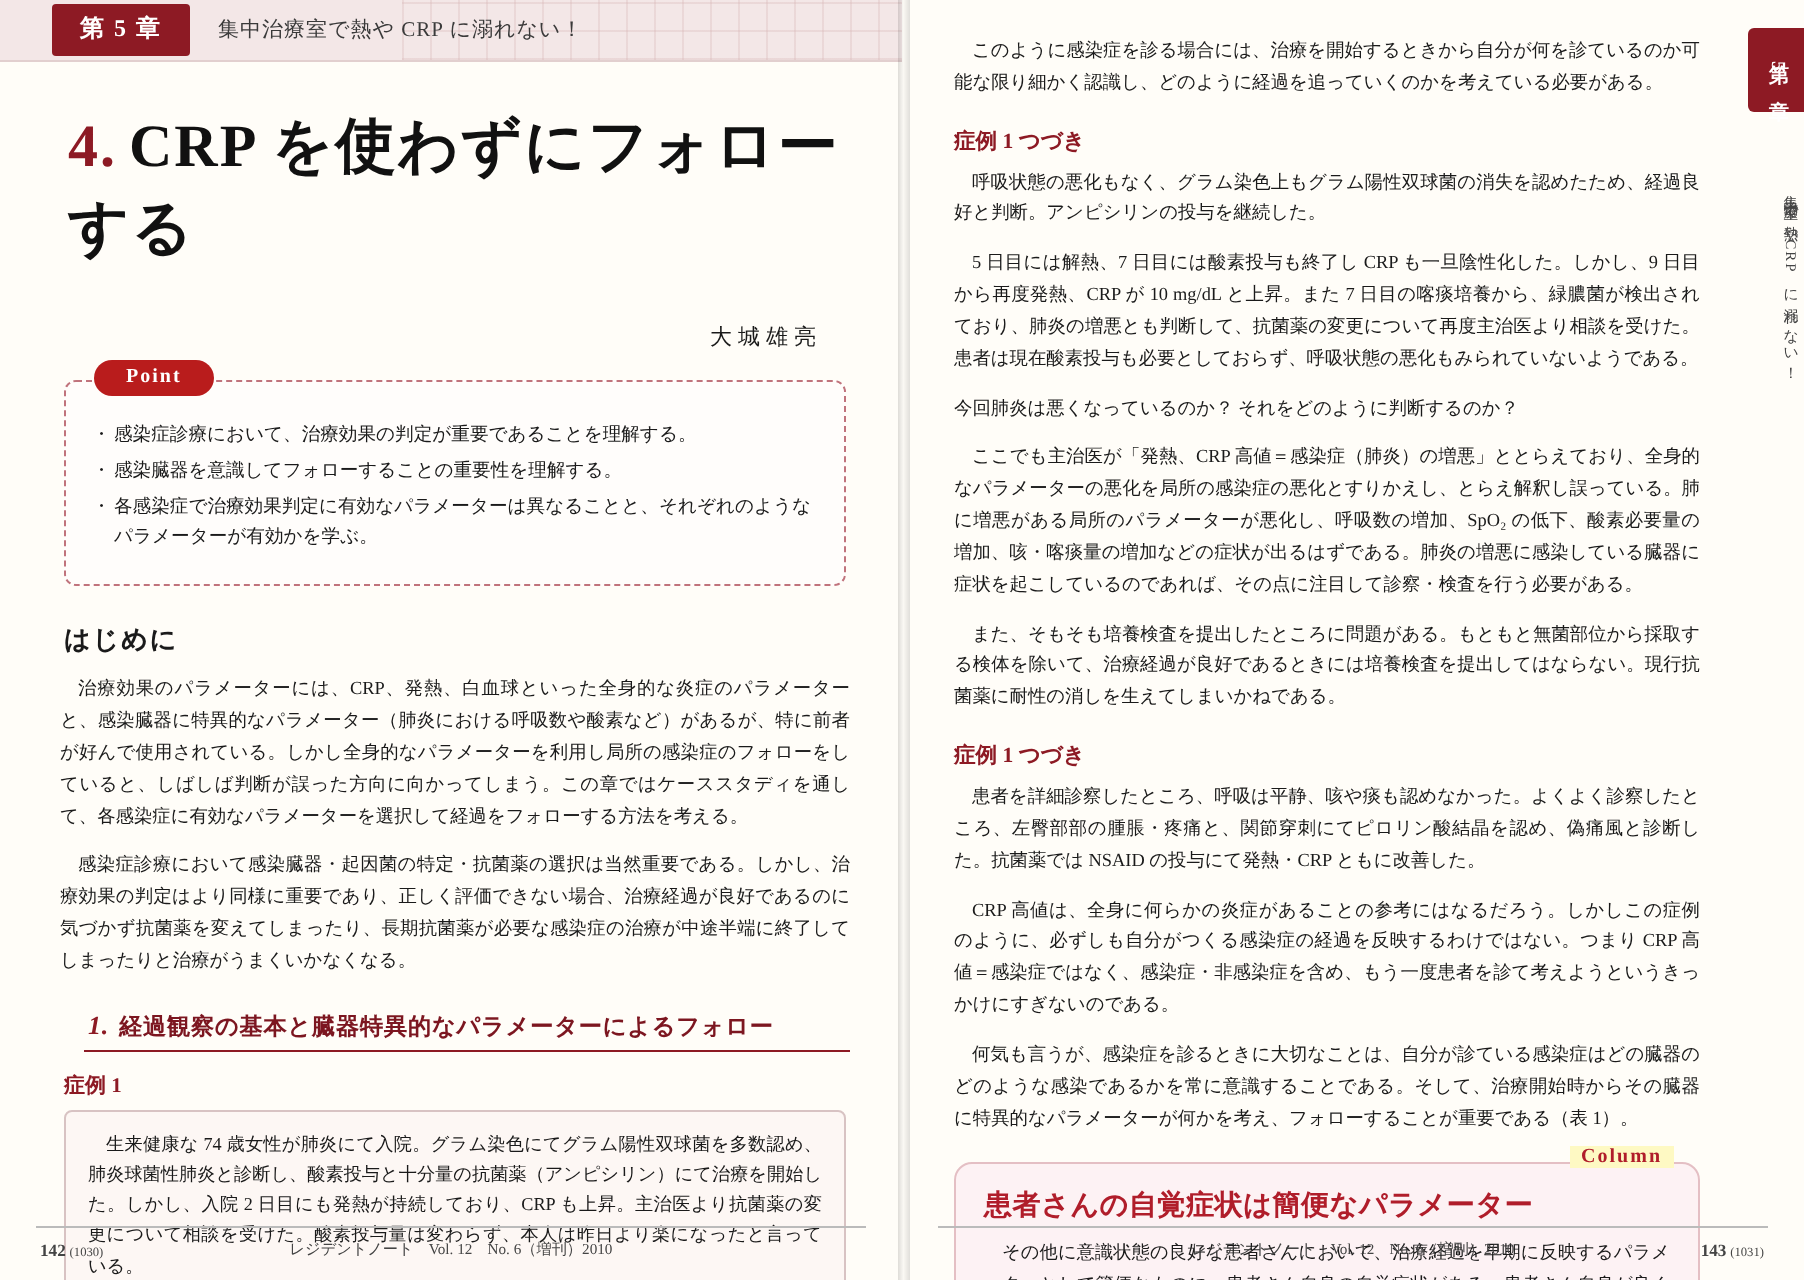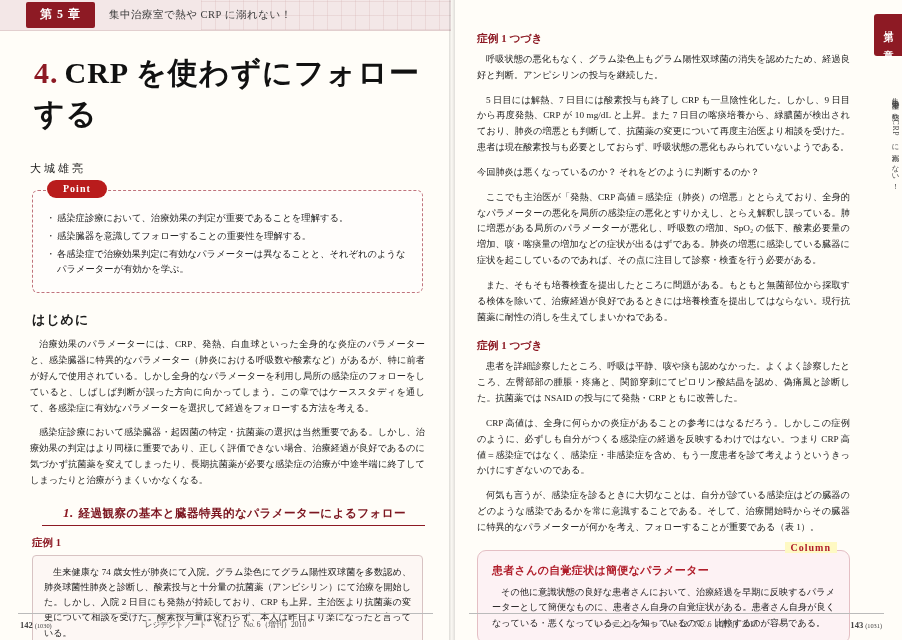--- a/index.html
+++ b/index.html
@@ -56,21 +56,21 @@
   }
 
   
   .art-title{
     margin:22px 0 0 4px;
     font-size:30px;font-weight:bold;letter-spacing:1px;
     color:#111;
   }
   .art-title .num{color:#8d1a24;margin-right:6px;}
   .author{
-    text-align:left;margin:26px 14px 0 0;
+    text-align:right;margin:26px 14px 0 0;
     font-size:11px;letter-spacing:3px;
   }
 
   
   .point-wrap{
     margin:14px 2px 0 2px;
     border:1.2px dashed #c0737c;
     border-radius:6px;
     padding:14px 14px 12px 14px;
     position:relative;
@@ -92,21 +92,21 @@
   }
 
   
   .h-intro{
     font-size:13px;font-weight:bold;margin:18px 0 8px 2px;letter-spacing:1px;
   }
   .h-sec{
     margin:16px 0 9px 12px;
     font-size:11.6px;font-weight:bold;color:#7c1620;
     border-bottom:1.6px solid #8d1a24;
-    padding:0 0 4px 2px;letter-spacing:.4px;text-align:center;
+    padding:0 0 4px 2px;letter-spacing:.4px;
   }
   .h-sec .n{color:#8d1a24;font-size:13px;margin-right:5px;font-style:italic;}
   .h-case{
     font-size:10.5px;font-weight:bold;color:#8d1a24;
     margin:10px 0 5px 2px;
   }
   .h-case-r{
     font-size:10.8px;font-weight:bold;color:#8d1a24;
     margin:14px 0 6px 0;
   }
@@ -141,21 +141,21 @@
     padding:12px 14px 12px 14px;
     position:relative;
   }
   .column-tag{
     position:absolute;right:12px;top:-9px;
     background:#fef9c3;color:#b01d2a;
     font-size:10px;font-weight:bold;letter-spacing:1px;
     padding:0 6px;
   }
   .column-title{
-    font-size:11px;font-weight:bold;color:#b01d2a;
+    font-size:14px;font-weight:bold;color:#b01d2a;
     margin:0 0 7px 0;letter-spacing:.3px;
   }
   .column-box p{
     font-size:9.1px;line-height:1.7;margin:0;text-align:justify;text-indent:9px;
   }
 
   
   .side-tab{
     position:absolute;right:0;top:14px;
     width:22px;
@@ -245,20 +245,21 @@
   </div>
 
   <div class="page page-right">
 
     <div class="side-tab">
       <div class="t1">第 5 章</div>
     </div>
     <div class="side-tab-sub">集中治療室で熱や CRP に溺れない！</div>
 
     <div style="padding-right:26px;">
+      <p class="body">このように感染症を診る場合には、治療を開始するときから自分が何を診ているのか可能な限り細かく認識し、どのように経過を追っていくのかを考えている必要がある。</p>
 
       <div class="h-case-r">症例 1 つづき</div>
       <p class="body">呼吸状態の悪化もなく、グラム染色上もグラム陽性双球菌の消失を認めたため、経過良好と判断。アンピシリンの投与を継続した。</p>
       <p class="body">5 日目には解熱、7 日目には酸素投与も終了し CRP も一旦陰性化した。しかし、9 日目から再度発熱、CRP が 10 mg/dL と上昇。また 7 日目の喀痰培養から、緑膿菌が検出されており、肺炎の増悪とも判断して、抗菌薬の変更について再度主治医より相談を受けた。患者は現在酸素投与も必要としておらず、呼吸状態の悪化もみられていないようである。</p>
       <p class="body noind">今回肺炎は悪くなっているのか？ それをどのように判断するのか？</p>
 
       <p class="body">ここでも主治医が「発熱、CRP 高値＝感染症（肺炎）の増悪」ととらえており、全身的なパラメーターの悪化を局所の感染症の悪化とすりかえし、とらえ解釈し誤っている。肺に増悪がある局所のパラメーターが悪化し、呼吸数の増加、SpO₂ の低下、酸素必要量の増加、咳・喀痰量の増加などの症状が出るはずである。肺炎の増悪に感染している臓器に症状を起こしているのであれば、その点に注目して診察・検査を行う必要がある。</p>
       <p class="body">また、そもそも培養検査を提出したところに問題がある。もともと無菌部位から採取する検体を除いて、治療経過が良好であるときには培養検査を提出してはならない。現行抗菌薬に耐性の消しを生えてしまいかねである。</p>
 
       <div class="h-case-r">症例 1 つづき</div>

